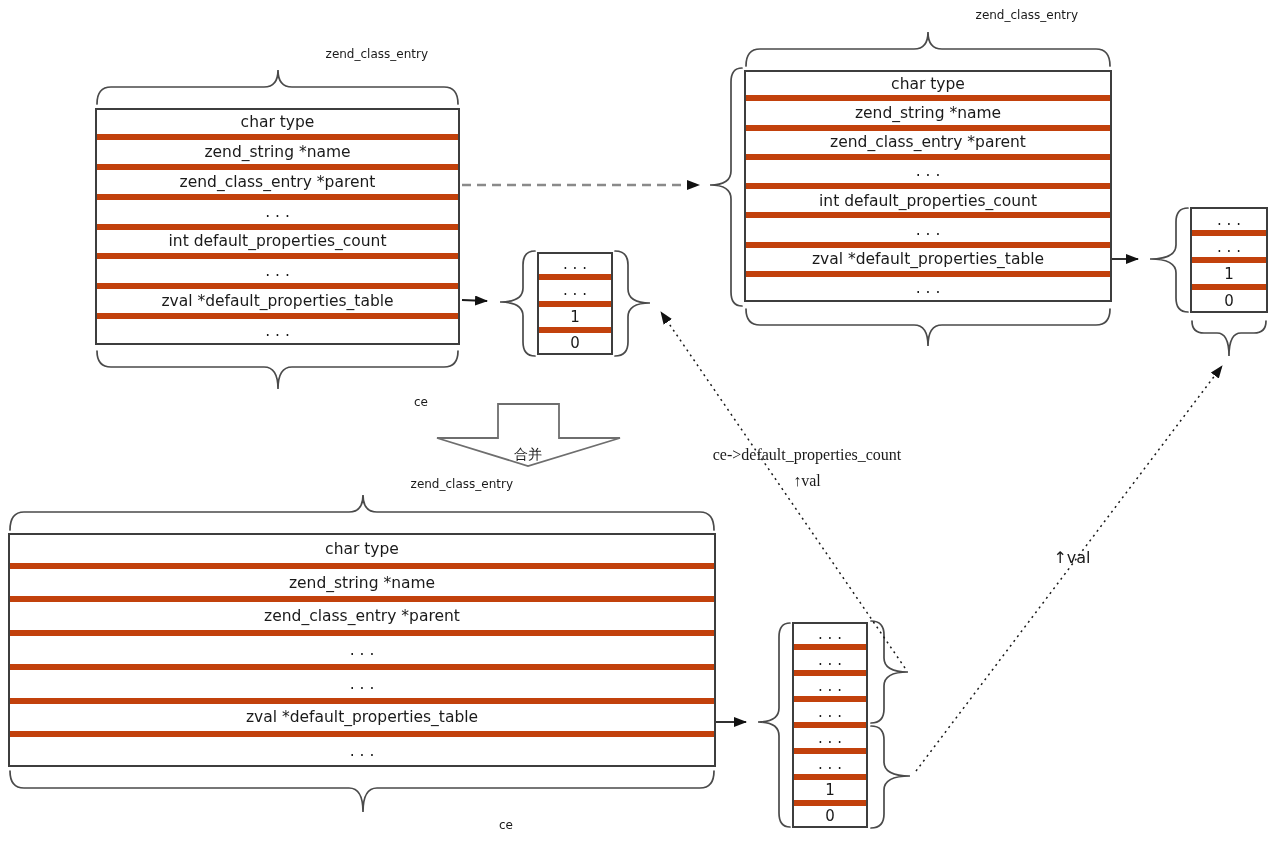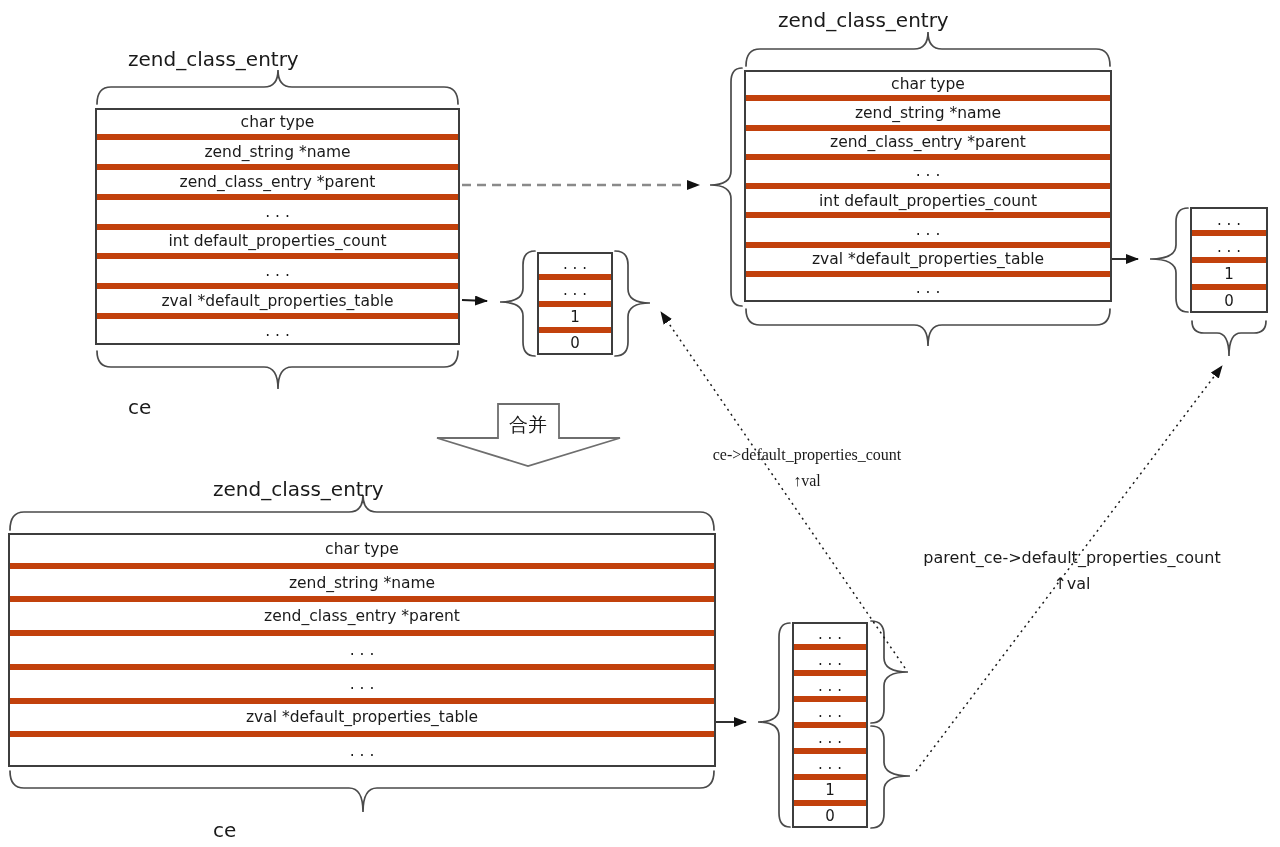--- a/index.html
+++ b/index.html
@@ -5,23 +5,23 @@
   html,body{margin:0;padding:0;background:#fff;}
   .stage{position:relative;width:1280px;height:847px;background:#fff;
          font-family:"DejaVu Sans","Liberation Sans",sans-serif;color:#1a1a1a;overflow:hidden;}
   svg.overlay{position:absolute;left:0;top:0;width:1280px;height:847px;pointer-events:none;}
   .struct{position:absolute;border:2px solid #3d3d3d;background:#fff;
           display:flex;flex-direction:column;box-sizing:border-box;}
   .struct .row{flex:1;display:flex;align-items:center;justify-content:center;
                font-size:15.5px;border-top:6px solid #c2410c;white-space:nowrap;overflow:hidden;}
   .struct .row:first-child{border-top:none;}
   .arr .row{font-size:15px;}
-  .label{position:absolute;text-align:left;font-size:20px;white-space:nowrap;}
+  .label{position:absolute;text-align:right;font-size:12px;white-space:nowrap;}
   .ann{position:absolute;text-align:center;font-size:16px;line-height:26px;white-space:nowrap;}
-  .merge-text{position:absolute;text-align:center;font-size:19px;}
+  .merge-text{position:absolute;text-align:center;font-size:14px;margin-top:34px;}
 </style>
 </head>
 <body>
 
 <div class="stage">
 
   <svg class="overlay">
     <defs>
       <marker id="ah" markerUnits="userSpaceOnUse" markerWidth="15" markerHeight="12" refX="12" refY="5" orient="auto">
         <path d="M0,0 L13,5 L0,10 Z" fill="#111111"></path>
@@ -70,21 +70,20 @@
   <div class="label" style="left:128px;top:395px;width:300px;">ce</div>
   <div class="label" style="left:213px;top:818px;width:300px;">ce</div>
 
   <div class="merge-text" style="left:478px;top:412px;width:100px;">合并</div>
 
   <div class="ann" style="left:627px;top:442px;width:360px;font-family:Liberation Serif, serif;">
     <div>ce-&gt;default_properties_count</div>
     <div>↑val</div>
   </div>
   <div class="ann" style="left:892px;top:545px;width:360px;">
-    <div>parent_ce-&gt;default_properties_count</div>
     <div>↑val</div>
   </div>
 
   <div class="struct" style="left:95px;top:108px;width:365px;height:237px;">
     <div class="row">char type</div>
     <div class="row">zend_string *name</div>
     <div class="row">zend_class_entry *parent</div>
     <div class="row">. . .</div>
     <div class="row">int default_properties_count</div>
     <div class="row">. . .</div>

